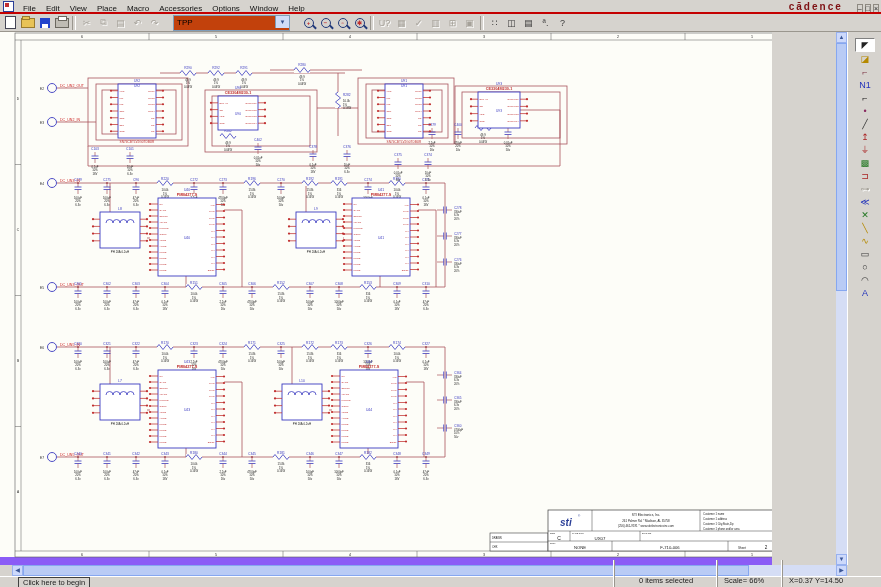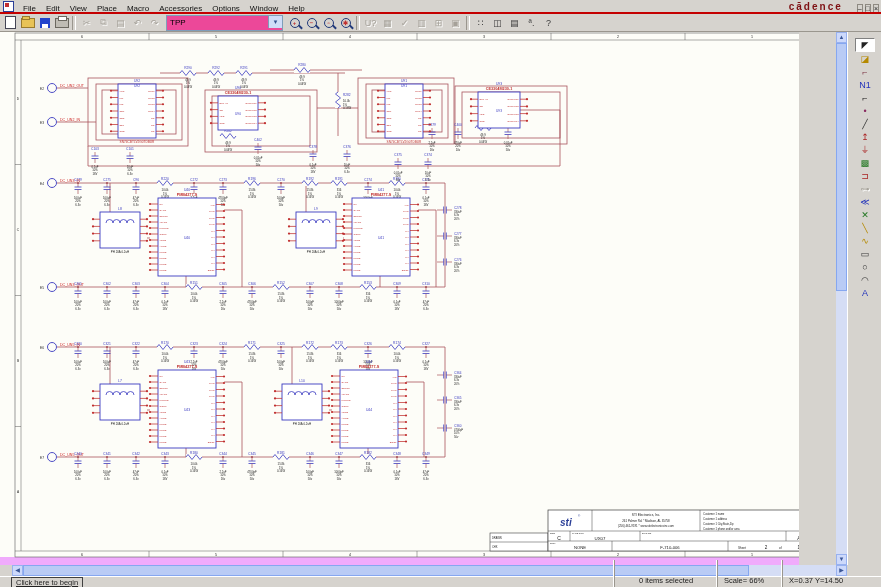--- a/index.html
+++ b/index.html
@@ -11,54 +11,54 @@
   .menu-item{font-size:8px;color:#111;padding:0 5px;line-height:12px;cursor:default;}
   #logo{margin-left:auto;font-size:10px;font-weight:bold;letter-spacing:2px;color:#7e1013;margin-right:14px;}
   .winbtn{width:12px;height:10px;margin-right:2px;border:1px solid #8e8a82;background:#d6d3ce;font-size:7px;line-height:8px;text-align:center;color:#222;}
   
   #redline{position:absolute;left:0;top:12px;width:881px;height:2px;background:#c40000;}
   
   #toolbar{position:absolute;left:0;top:14px;width:881px;height:18px;background:#d6d3ce;border-bottom:1px solid #9a968e;display:flex;align-items:center;padding-left:2px;box-sizing:border-box;}
   .tbtn{width:17px;height:15px;display:flex;align-items:center;justify-content:center;font-size:9px;color:#3b3b3b;flex:0 0 auto;}
   .tbtn.dis{color:#a5a199;text-shadow:1px 1px #fff;}
   .tsep{width:2px;height:14px;border-left:1px solid #9a968e;border-right:1px solid #fff;margin:0 2px;flex:0 0 auto;}
-  #combo{width:112px;height:14px;background:#ec4899;border:1px solid #7f9db9;display:flex;align-items:center;font-size:8px;padding-left:3px;margin:0 3px;flex:0 0 auto;position:relative;}
+  #combo{width:112px;height:14px;background:#c2410c;border:1px solid #7f9db9;display:flex;align-items:center;font-size:8px;padding-left:3px;margin:0 10px;flex:0 0 auto;position:relative;}
   #combo .arrow{position:absolute;right:0;top:0;width:13px;height:12px;background:#cfdcf8;border-left:1px solid #7f9db9;color:#33508e;font-size:7px;text-align:center;line-height:11px;}
   
   .ic-new{width:9px;height:11px;background:#fff;border:1px solid #445;}
   .ic-open{width:12px;height:8px;background:#e8c356;border:1px solid #9a7b2d;position:relative;}
   .ic-open::before{content:"";position:absolute;left:0;top:-3px;width:6px;height:2px;background:#e8c356;border:1px solid #9a7b2d;}
   .ic-save{width:10px;height:10px;background:#2244cc;position:relative;}
   .ic-save::after{content:"";position:absolute;left:2px;bottom:0;width:6px;height:4px;background:#fff;}
   .ic-print{width:12px;height:8px;background:#bfbcb4;border:1px solid #6b6860;position:relative;}
   .ic-print::before{content:"";position:absolute;left:2px;top:-3px;width:7px;height:3px;background:#fff;border:1px solid #6b6860;}
   .mag{width:8px;height:8px;border:1.5px solid #223a7a;border-radius:50%;position:relative;display:flex;align-items:center;justify-content:center;}
   .mag::after{content:"";position:absolute;width:5px;height:1.5px;background:#223a7a;right:-4px;bottom:-1px;transform:rotate(45deg);}
   .mag .mk{font-size:6px;font-weight:bold;color:#c03030;line-height:6px;}
   
-  #canvas{position:absolute;left:0;top:32px;width:772px;height:533px;background:#f0abfc;overflow:hidden;padding-left:27px;}
+  #canvas{position:absolute;left:0;top:32px;width:772px;height:533px;background:#8b5cf6;overflow:hidden;}
   #schsvg{position:absolute;left:0;top:0;}
   
   #vscroll{position:absolute;left:836px;top:32px;width:11px;height:533px;background:#d5ddf5;}
   .sbtn{position:absolute;left:0;width:11px;height:11px;background:#cdd9fb;border:1px solid #98b1ef;box-sizing:border-box;color:#3b5798;font-size:6px;text-align:center;line-height:9px;}
   #vthumb{position:absolute;left:0;top:11px;width:11px;height:248px;background:#b9cbf5;border:1px solid #86a7f0;box-sizing:border-box;}
   
   #palette{position:absolute;left:847px;top:32px;width:34px;height:533px;background:#d6d3ce;border-left:1px solid #fff;}
   .ptool{width:18px;height:12px;margin:1px auto 0 auto;display:flex;align-items:center;justify-content:center;font-size:9px;color:#333;}
   .ptool.active{background:#fff;border:1px solid;border-color:#808080 #fff #fff #808080;}
   .ptool.dis{color:#a7a39b;text-shadow:1px 1px #fff;}
   
   #hscroll{position:absolute;left:12px;top:565px;width:835px;height:11px;background:#d5ddf5;}
   .hbtn{position:absolute;top:0;width:11px;height:11px;background:#cdd9fb;border:1px solid #98b1ef;box-sizing:border-box;color:#3b5798;font-size:6px;text-align:center;line-height:9px;}
   #hthumb{position:absolute;left:11px;top:0;width:726px;height:11px;background:#b9cbf5;border:1px solid #86a7f0;box-sizing:border-box;}
   #corner-bl{position:absolute;left:0;top:565px;width:12px;height:11px;background:#d6d3ce;}
   #corner-br{position:absolute;left:847px;top:565px;width:34px;height:11px;background:#d6d3ce;}
   
   #statusbar{position:absolute;left:0;top:576px;width:881px;height:11px;background:#d6d3ce;border-top:1px solid #fff;display:flex;align-items:center;font-size:7.5px;color:#222;}
-  #hintbox{border:1px solid #404040;background:#d6d3ce;padding:0 4px;margin-left:11px;line-height:9px;height:9px;text-decoration:underline;}
+  #hintbox{border:1px solid #404040;background:#d6d3ce;padding:0 4px;margin-left:18px;line-height:9px;height:9px;}
   .spanel{border-left:1px solid #9a968e;padding:16px 6px;height:14px;line-height:10px;box-shadow:-1px 0 0 #fff;}
   #status-fill{flex:1;}
 </style>
 </head>
 <body>
 
 <div id="app">
 
   <div id="menurow">
     <div id="appicon"></div>

